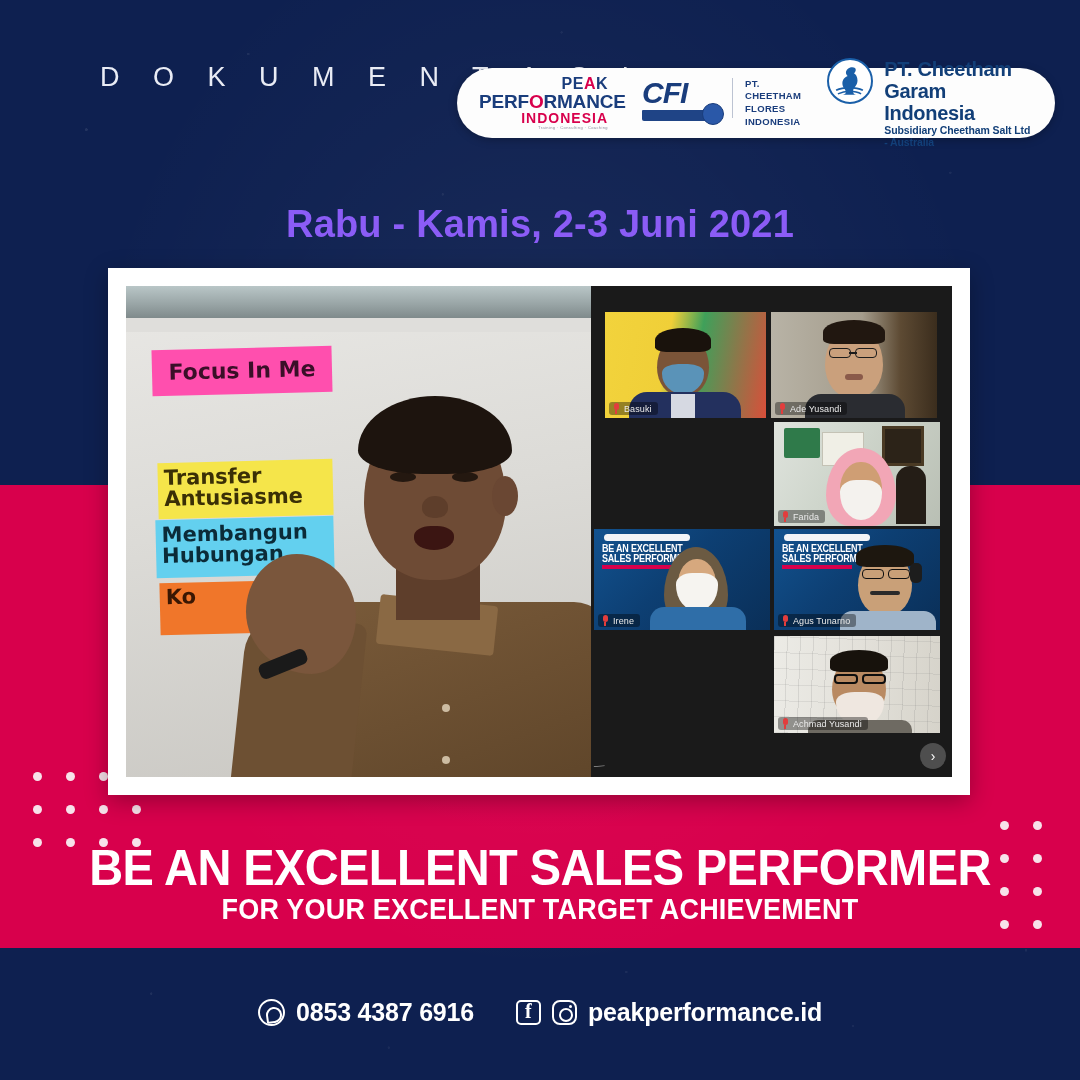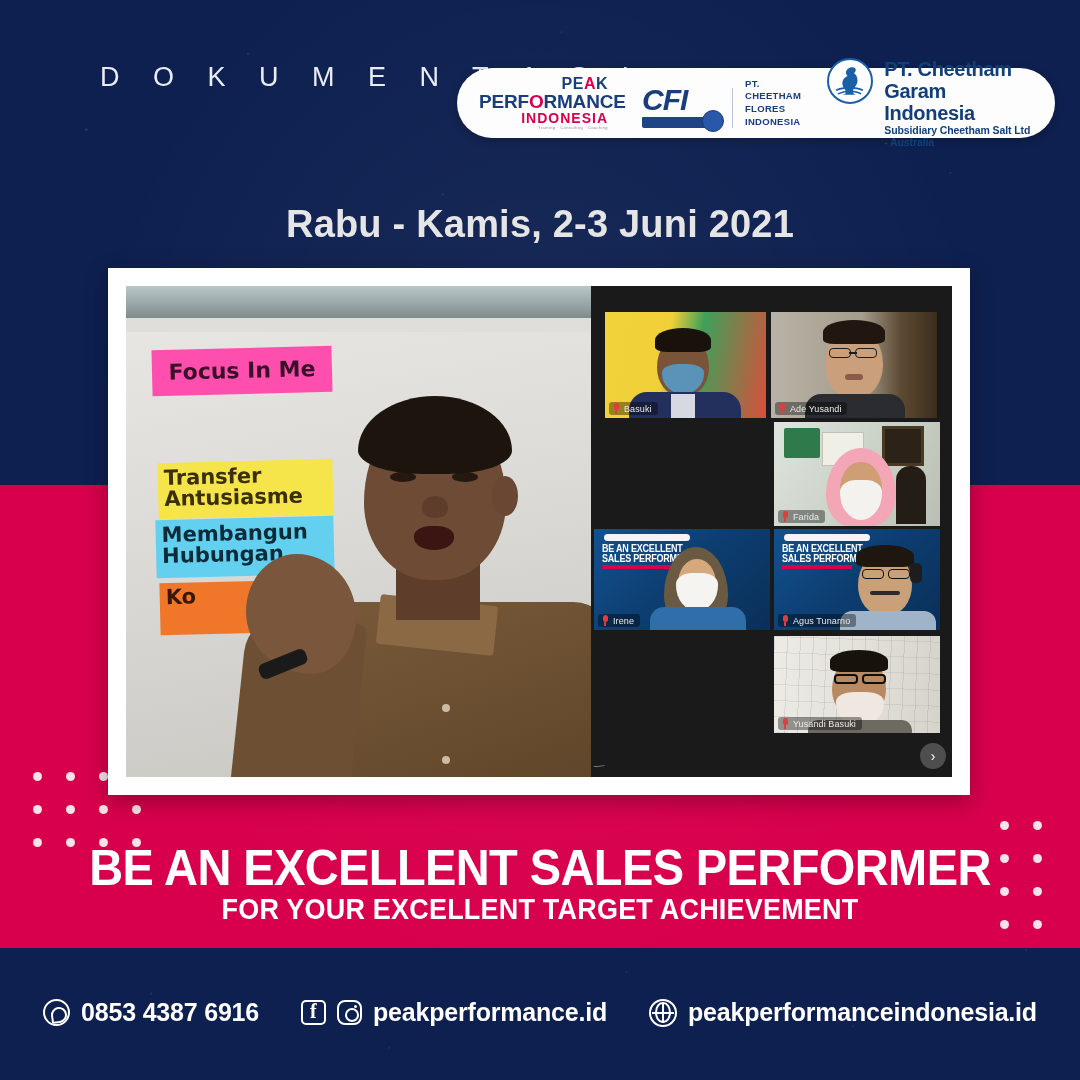--- a/index.html
+++ b/index.html
@@ -69,21 +69,21 @@
     box-shadow:0 2px 8px rgba(0,0,0,.25);
   }
   .lg-peak { width:135px; text-align:right; line-height:1; padding-right:6px; }
   .lg-peak .l1 { font-size:16px; font-weight:bold; color:#1a3d7c; letter-spacing:.5px; }
   .lg-peak .l1 .o { color:#d8004c; }
   .lg-peak .l2 { font-size:19px; font-weight:bold; color:#1a3d7c; letter-spacing:-.2px; }
   .lg-peak .l2 .o { color:#d8004c; }
   .lg-peak .l3 { font-size:14px; font-weight:bold; color:#d8004c; letter-spacing:1px; }
   .lg-peak .l4 { font-size:4px; color:#8e8e9e; letter-spacing:.4px; margin-top:1px; }
 
-  .lg-cfi { display:flex; align-items:flex-end; margin-left:28px; }
+  .lg-cfi { display:flex; align-items:flex-start; margin-left:28px; }
   .cfi-mark { width:78px; }
   .cfi-word {
     font-size:30px; font-weight:bold; font-style:italic; color:#1a3d7c;
     letter-spacing:-1px; line-height:1;
   }
   .cfi-bar {
     height:11px; background:#1f4486; border-radius:1px 6px 2px 2px;
     margin-top:2px; position:relative;
   }
   .cfi-globe {
@@ -100,21 +100,21 @@
     border:2.5px solid #1a5fa8; position:relative; flex:none;
     background:#fff;
   }
   .chg-txt { margin-left:11px; line-height:1.12; }
   .chg-txt .t1 { font-size:20px; font-weight:bold; color:#123f78; letter-spacing:-.3px; }
   .chg-txt .t2 { font-size:10.5px; font-weight:bold; color:#123f78; letter-spacing:-.1px; }
 
   
   .date-line {
     position:absolute; left:0; right:0; top:203px;
-    text-align:center; color:#e5e5e5;
+    text-align:center; color:#8b5cf6;
     font-size:38px; font-weight:bold; letter-spacing:.2px;
   }
 
   
   .frame {
     position:absolute; left:108px; top:268px;
     width:862px; height:527px;
     background:#ffffff;
     box-shadow:0 6px 22px rgba(0,0,0,.30);
   }
@@ -472,21 +472,21 @@
                             repeating-linear-gradient(2deg,rgba(120,120,120,.14) 0 1px,transparent 1px 16px)"></div>
             <div class="face" style="left:58px;top:20px;width:54px;height:62px;background:#b98a62"></div>
             <div style="position:absolute;left:56px;top:14px;width:58px;height:22px;border-radius:50% 50% 18% 18%;background:#17120c"></div>
             <div class="glasses" style="left:60px;top:38px;width:24px;border-color:#0d0d0d;border-width:2px"></div>
             <div class="glasses" style="left:88px;top:38px;width:24px;border-color:#0d0d0d;border-width:2px"></div>
             <div class="mask" style="left:62px;top:56px;width:48px;height:34px;background:#efe7e0"></div>
             <div style="position:absolute;left:34px;top:84px;width:104px;height:16px;background:#6e6a62;border-radius:10px 10px 0 0"></div>
           </div>
           <div class="namebar">
             <span class="mic"></span>
-            <span class="nm">Yusandi Basuki</span>
+            <span class="nm">Achmad Yusandi</span>
           </div>
         </div>
 
         <div class="nextbtn">›</div>
         <div class="resize">⟋</div>
       </div>
 
     </div>
   </div>
 
@@ -499,22 +499,16 @@
       <span class="ico ico-wa"></span>
       <span class="ftxt">0853 4387 6916</span>
     </div>
 
     <div class="fitem">
       <span class="ico ico-fb"></span>
       <span class="ico ico-ig"></span>
       <span class="ftxt">peakperformance.id</span>
     </div>
 
-    <div class="fitem">
-      <span class="ico ico-web">
-          <i></i>
-        </span>
-      <span class="ftxt">peakperformanceindonesia.id</span>
-    </div>
 
   </div>
 
 </div>
 
 </body></html>

